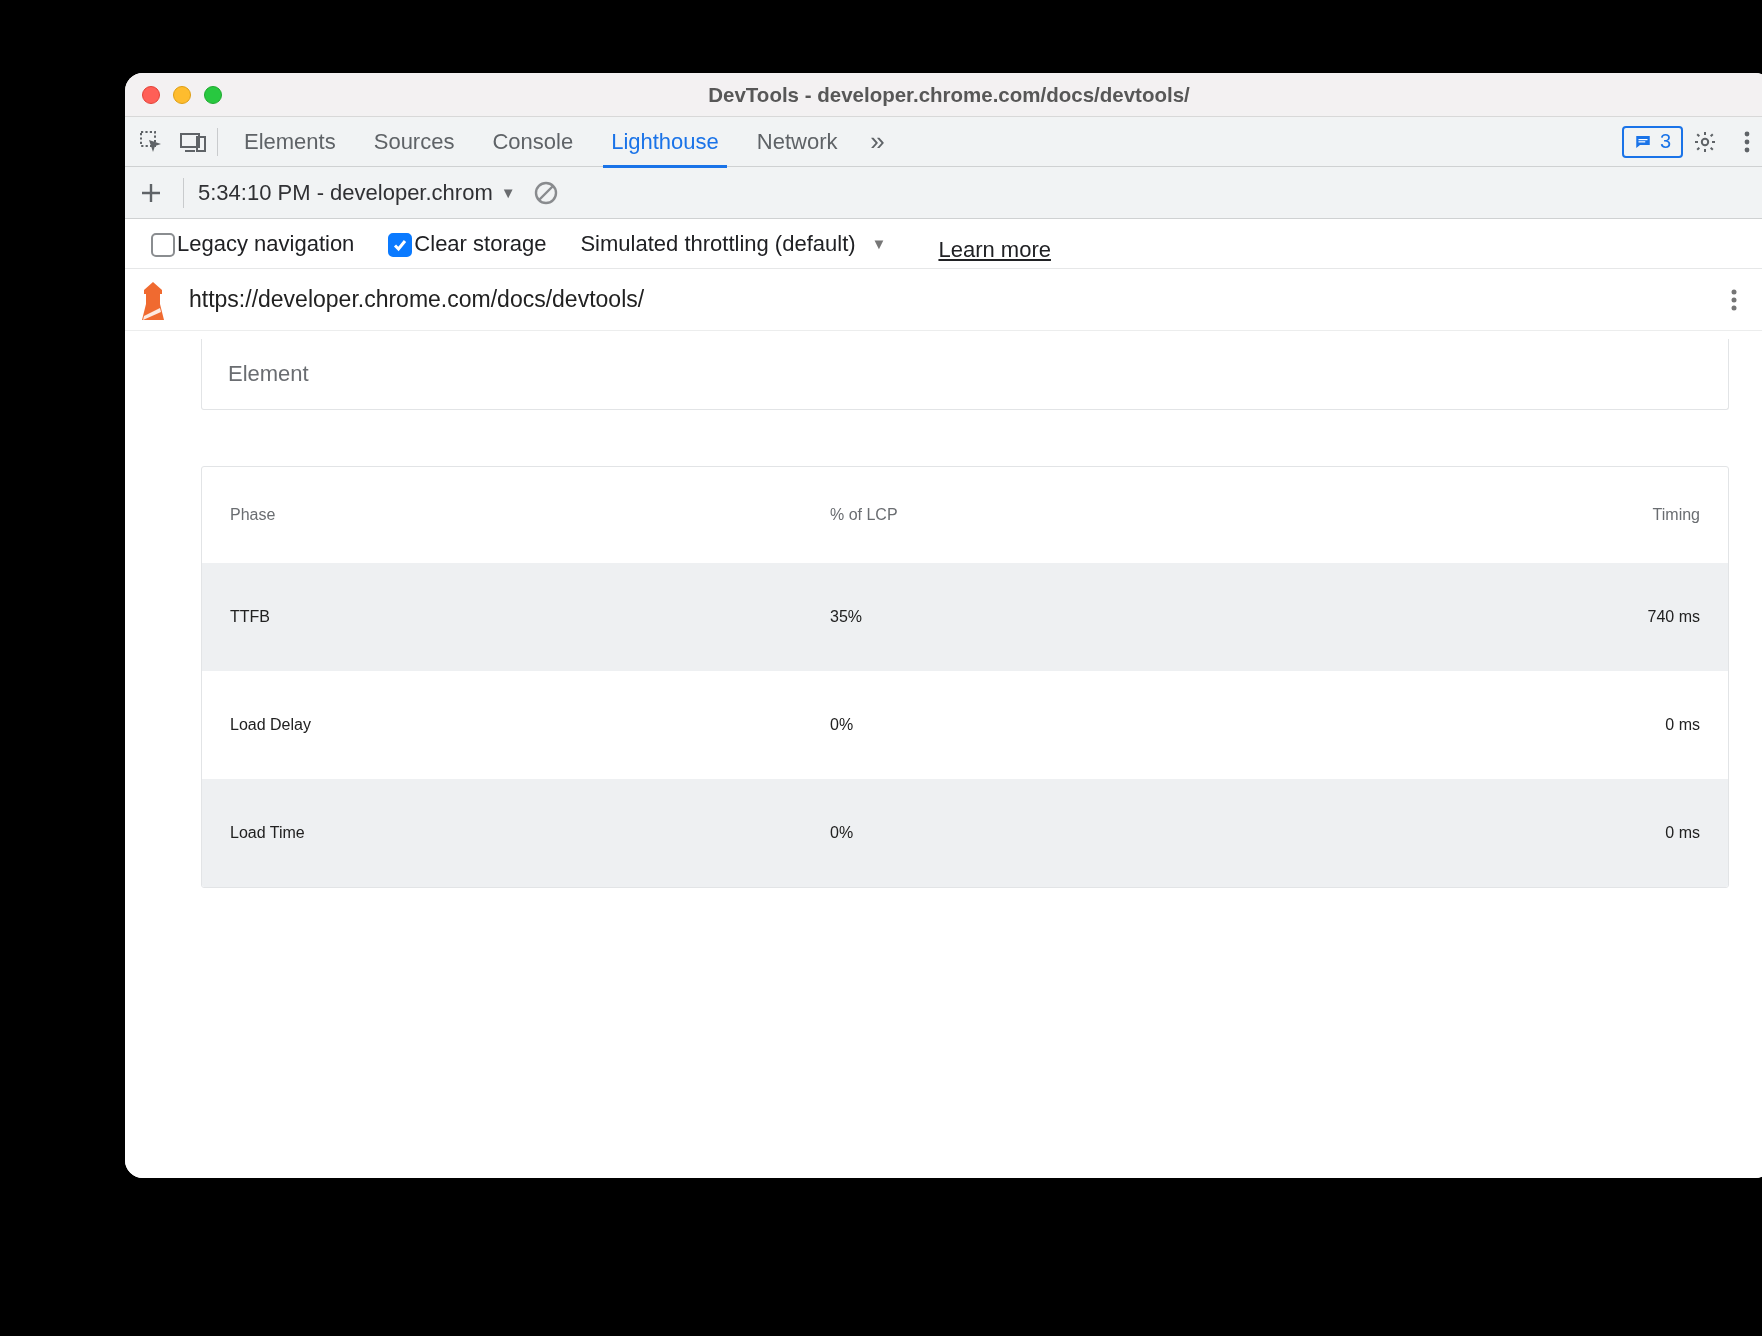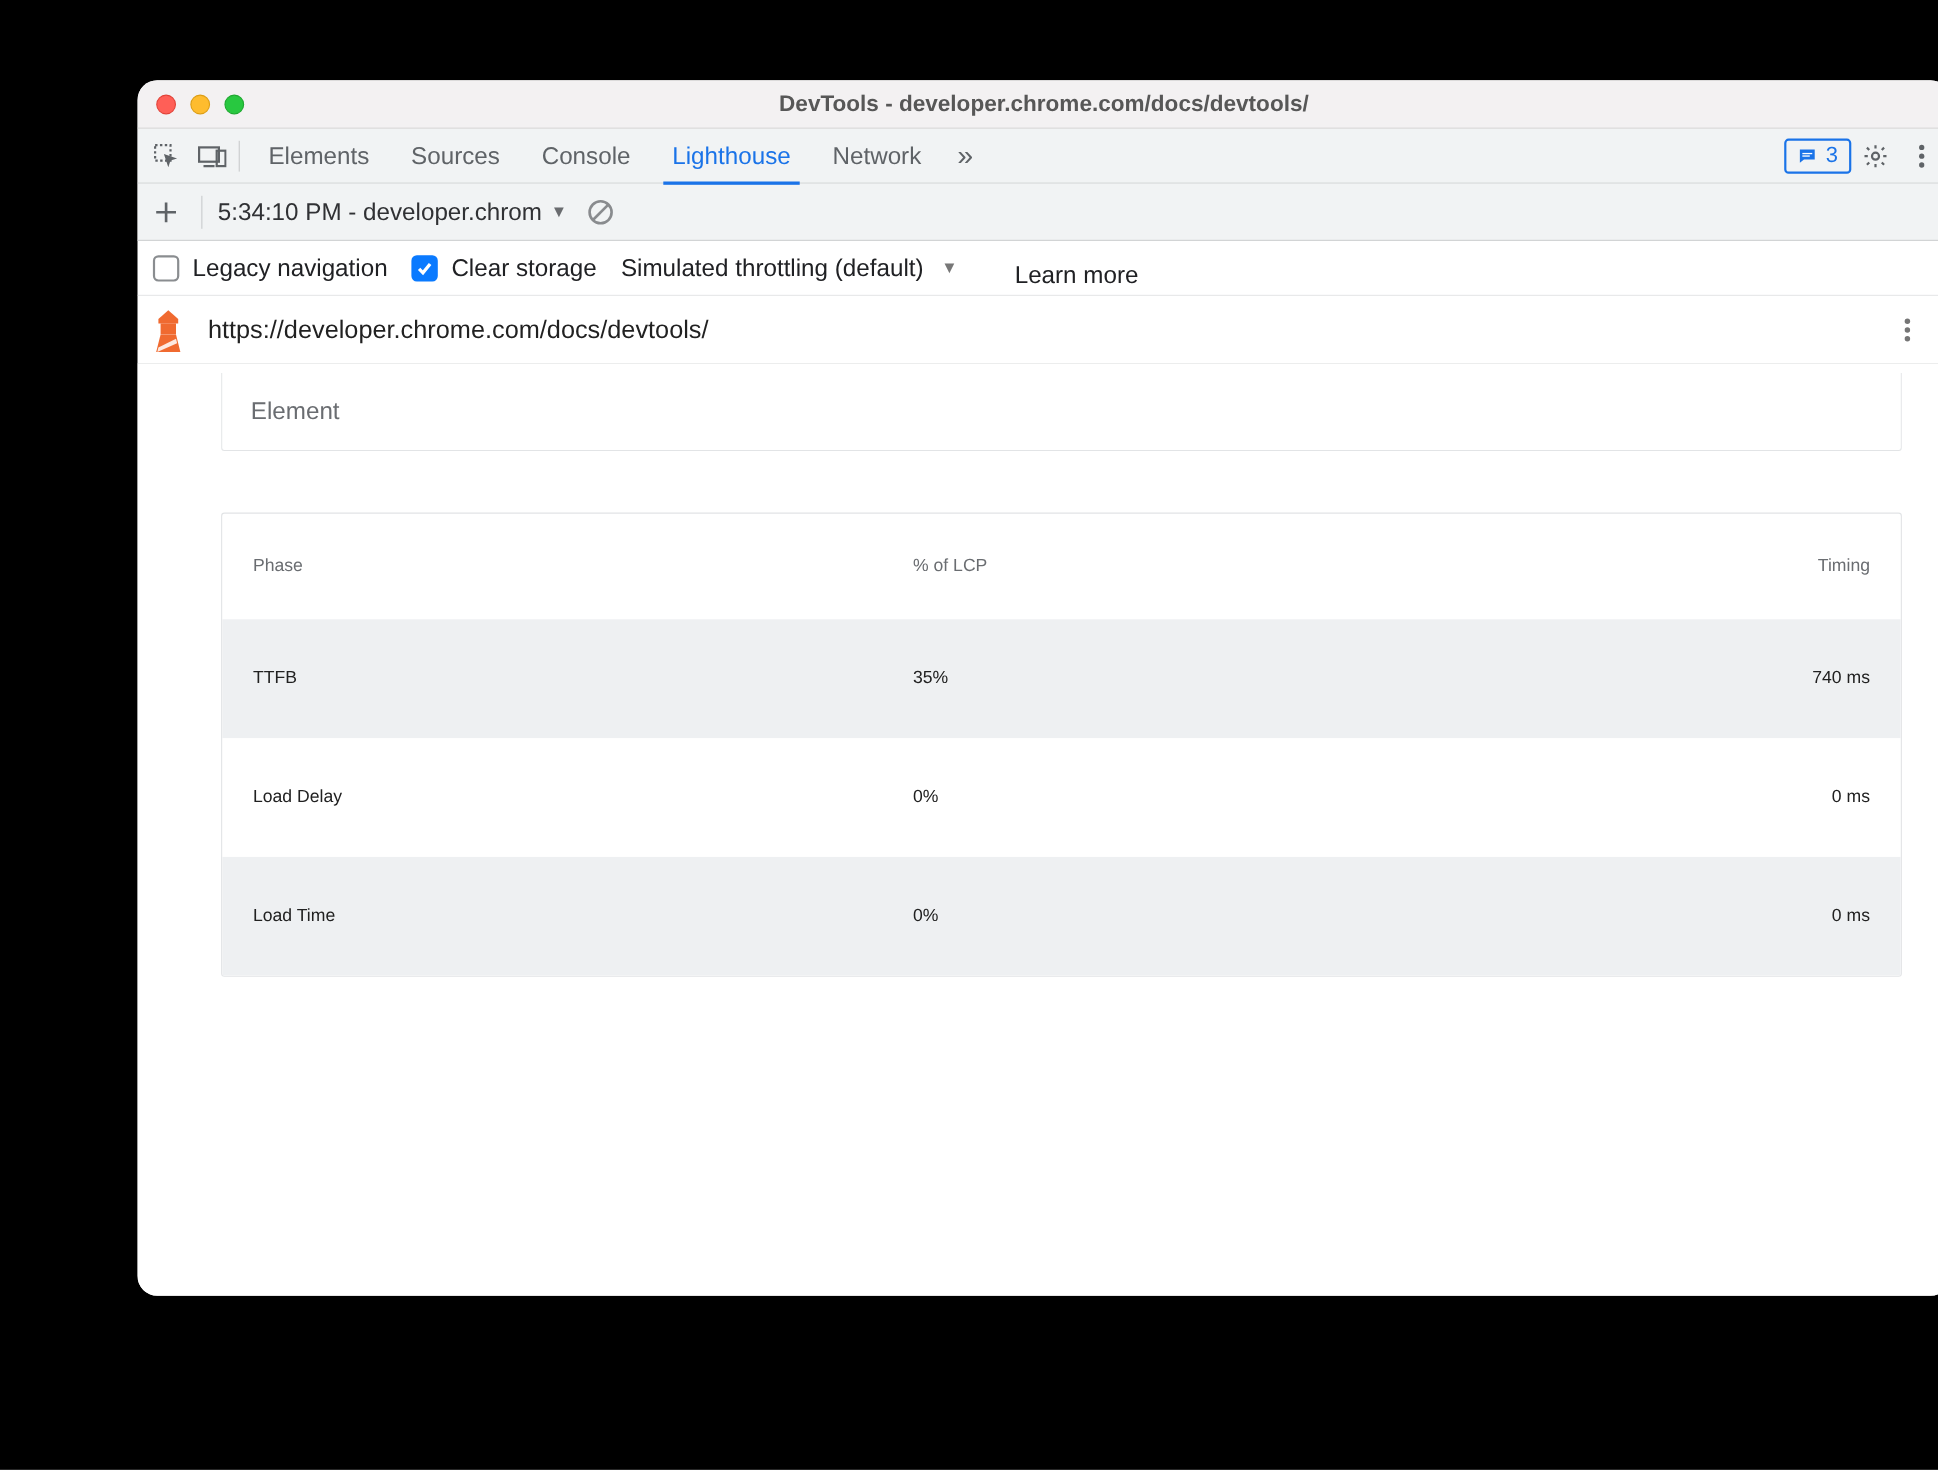--- a/index.html
+++ b/index.html
@@ -94,30 +94,30 @@
   .lh-caret { font-size:15px; color:#6a6c6f;}
   .lh-clear { width:32px; height:32px; display:flex; align-items:center; justify-content:center;}
   
   .lh-settings {
     height: 50px;
     display:flex; align-items:center; gap:22px;
     padding: 0 14px;
     font-size: 22px; color:#202124;
     border-bottom:1px solid #e6e7e8;
   }
-  .chk { display:flex; align-items:center; gap:12px; cursor:pointer;}
+  .chk { display:flex; align-items:flex-end; gap:2px; cursor:pointer;margin-left:12px;}
   .chkbox {
     width:24px; height:24px; border-radius:5px;
     border:2px solid #8a8d90; background:#fff;
     display:flex; align-items:center; justify-content:center;
   }
   .chkbox.checked { background:#0a7aff; border-color:#0a7aff; }
   .chkbox.checked svg { stroke:#fff; }
   .dropdown-caret { color:#777; font-size:15px; margin-left:-6px; }
-  .learnmore { cursor:pointer;margin-top:12px; }
+  .learnmore { text-decoration: underline; cursor:pointer;margin-top:12px; }
   
   .lh-urlrow {
     height: 62px;
     display:flex; align-items:center; gap:16px;
     padding: 0 24px 0 8px;
     border-bottom:1px solid #eceded;
   }
   .lh-icon {
     width:40px; height:40px; display:flex; align-items:flex-end; justify-content:center;
   }

